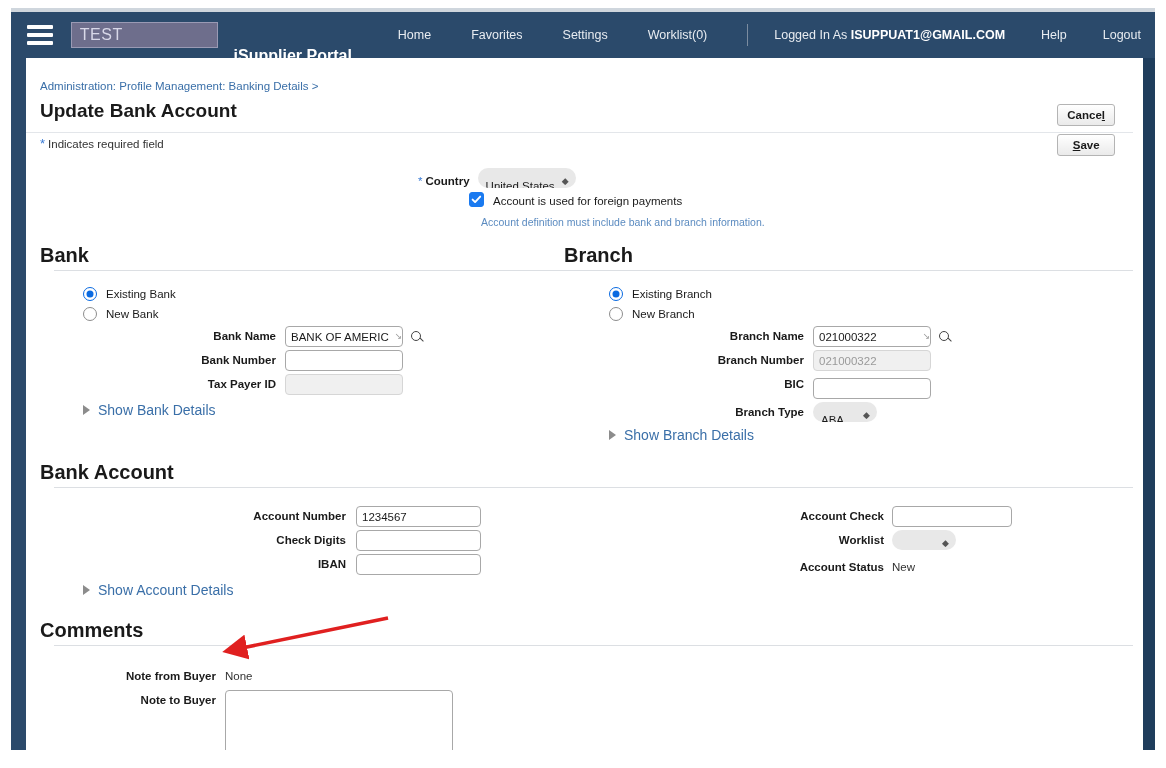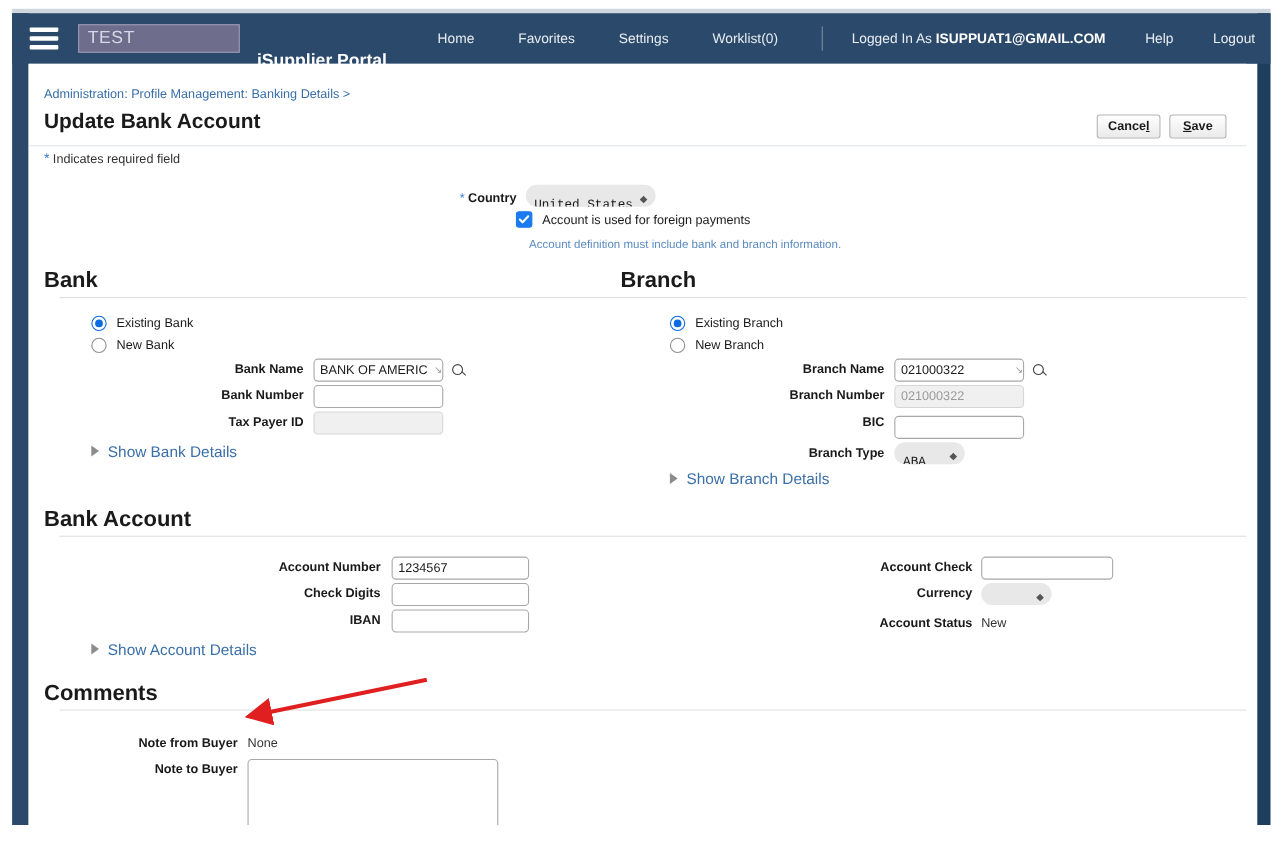--- a/index.html
+++ b/index.html
@@ -113,21 +113,21 @@
     position: absolute; left: 14px; top: 22px;
     font-size: 11.5px; color: #3a6fa8;
     white-space: nowrap;
   }
   .page-title {
     position: absolute; left: 14px; top: 42px;
     font-size: 19px; font-weight: bold; color: #1a1a1a;
   }
   .btnrow {
     position: absolute; right: 18px; top: 46px;
-    display: flex; gap: 8px;
+    display: flex; gap: 8px; flex-direction: column;
   }
   .btn {
     min-width: 52px; height: 22px;
     background: linear-gradient(#ffffff, #eaeaea);
     border: 1px solid #b4b4b4;
     border-radius: 3px;
     font-size: 11.5px; font-weight: bold; color: #1a1a1a;
     display: flex; align-items: center; justify-content: center;
     padding: 0 9px;
     cursor: pointer;
@@ -164,21 +164,21 @@
   .inp.disabled { background: #f0f0f0; border-color: #d6d6d6; color: #9a9a9a; }
 
   .sel {
     height: 20px;
     background: #e8e8e8;
     border: none;
     border-radius: 10px;
     font-size: 11.5px;
     color: #1a1a1a;
     padding: 12px 20px 0 8px;
-    font-family: Liberation Mono, monospace;
+    font-family: Liberation Sans, sans-serif;
     appearance: none;
     -webkit-appearance: none;
     outline: none;
     position: relative;
   }
   .selwrap { position: relative; display: inline-block; }
   .selwrap .chev {
     position: absolute; right: 7px; top: 50%;
     transform: translateY(-50%);
     pointer-events: none;
@@ -428,21 +428,21 @@
 
     <div style="position:absolute; left:190px; top:476px; width:130px;" class="lbl">Check Digits</div>
     <input class="inp" style="position: absolute; left: 330px; top: 472px; width: 125px;" value="">
 
     <div style="position:absolute; left:190px; top:500px; width:130px;" class="lbl">IBAN</div>
     <input class="inp" style="position: absolute; left: 330px; top: 496px; width: 125px;" value="">
 
     <div style="position:absolute; left:730px; top:452px; width:128px;" class="lbl">Account Check</div>
     <input class="inp" style="position: absolute; left: 866px; top: 448px; width: 120px;" value="">
 
-    <div style="position:absolute; left:730px; top:476px; width:128px;" class="lbl">Currency</div>
+    <div style="position:absolute; left:730px; top:476px; width:128px;" class="lbl">Worklist</div>
     <div class="selwrap" style="position:absolute; left:866px; top:472px;">
       <select class="sel" style="width:64px;">
         <option></option>
       </select>
       <span class="chev">◆</span>
     </div>
 
     <div style="position:absolute; left:730px; top:503px; width:128px;" class="lbl">Account Status</div>
     <div class="val" style="position:absolute; left:866px; top:503px;">New</div>
 

